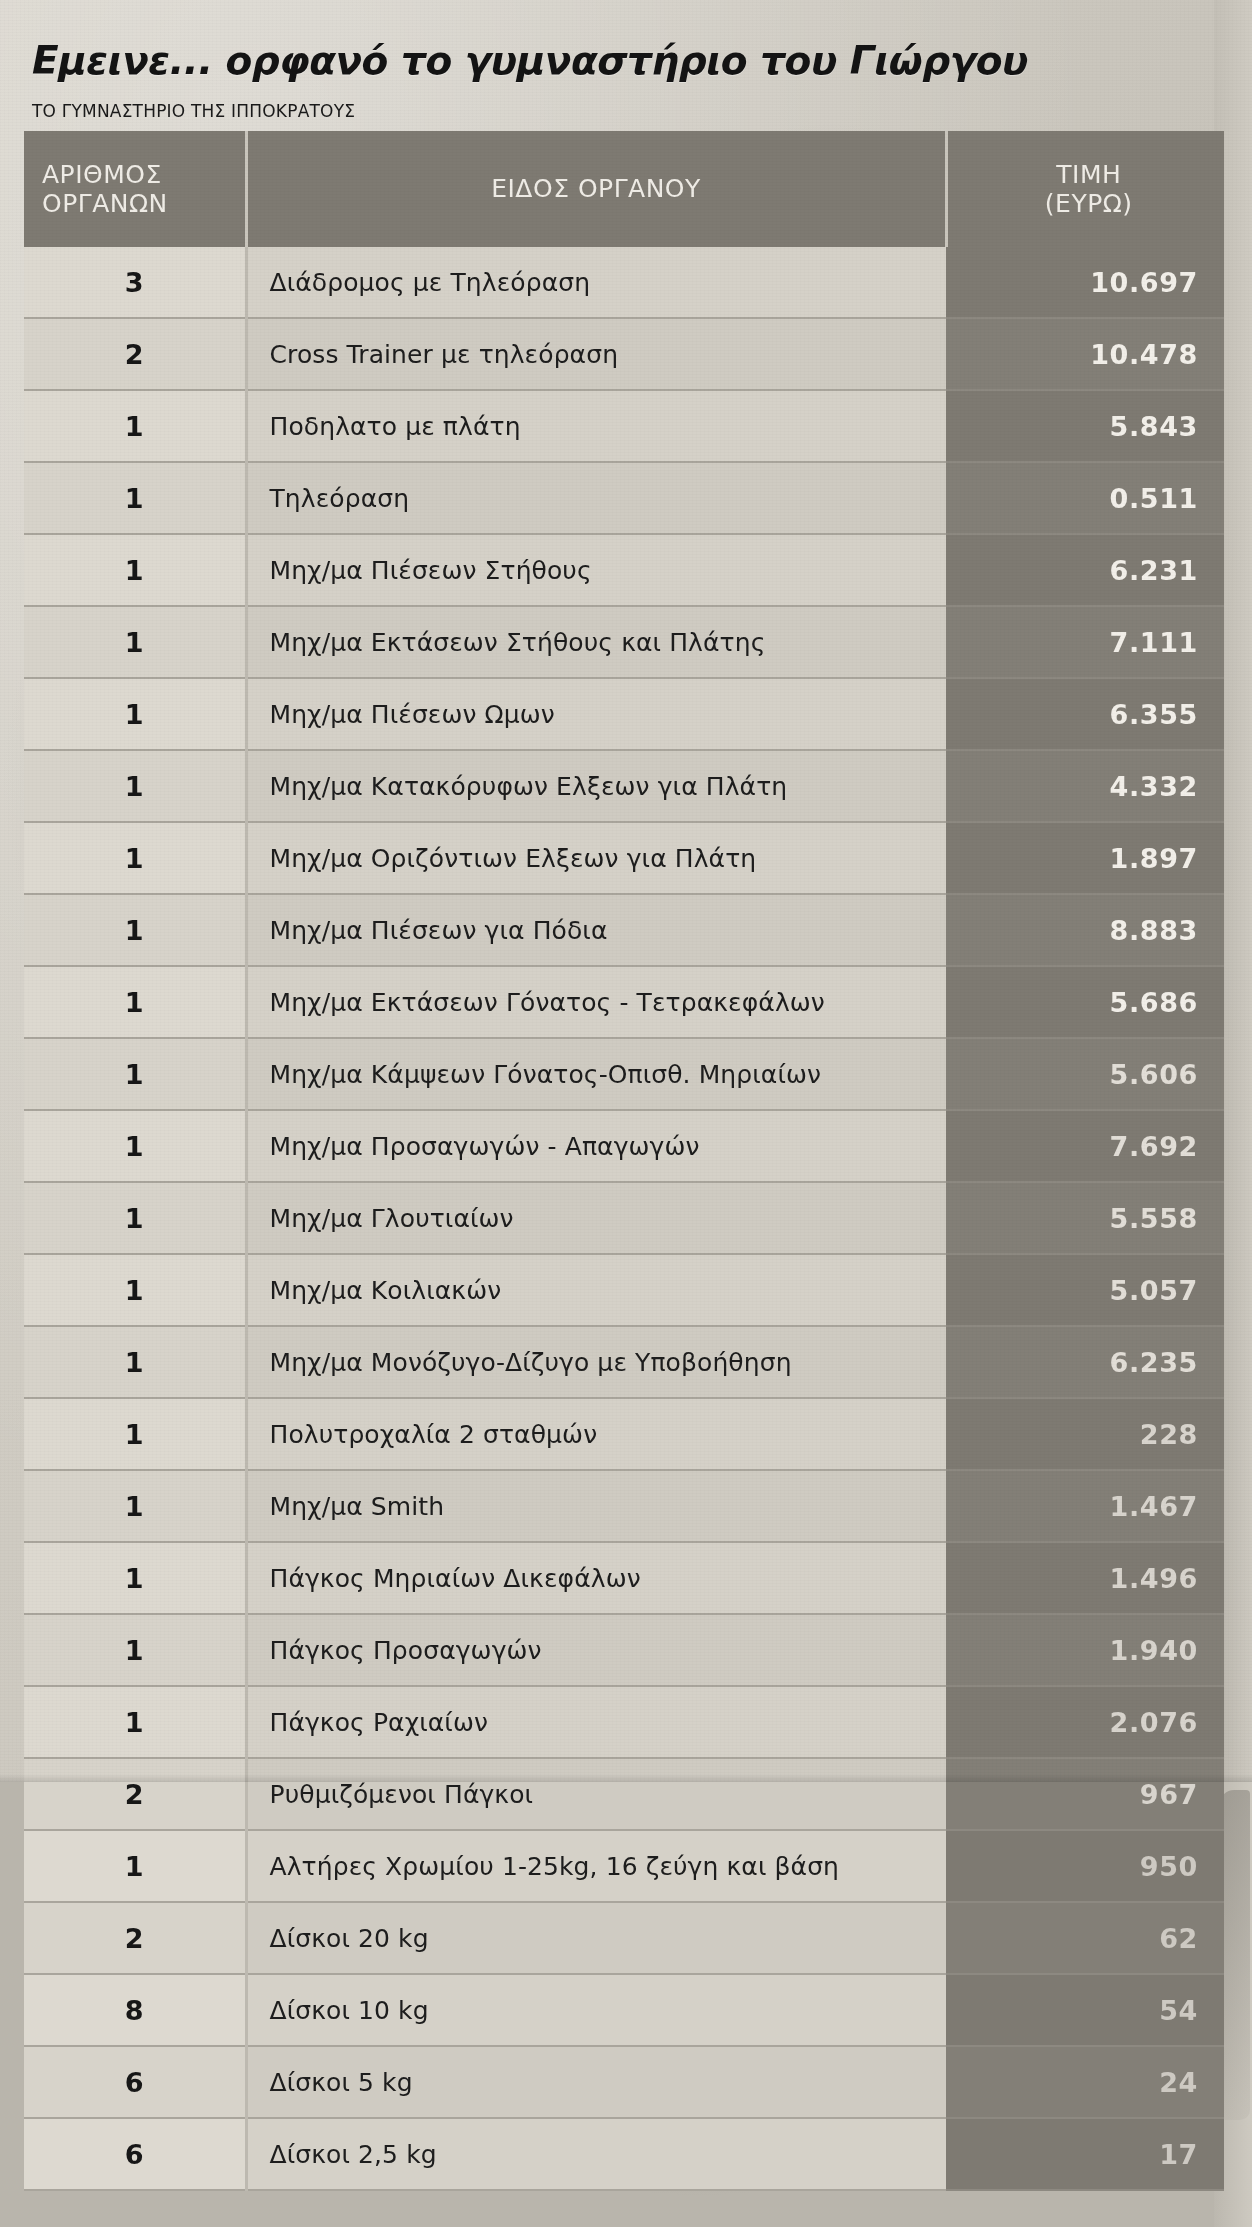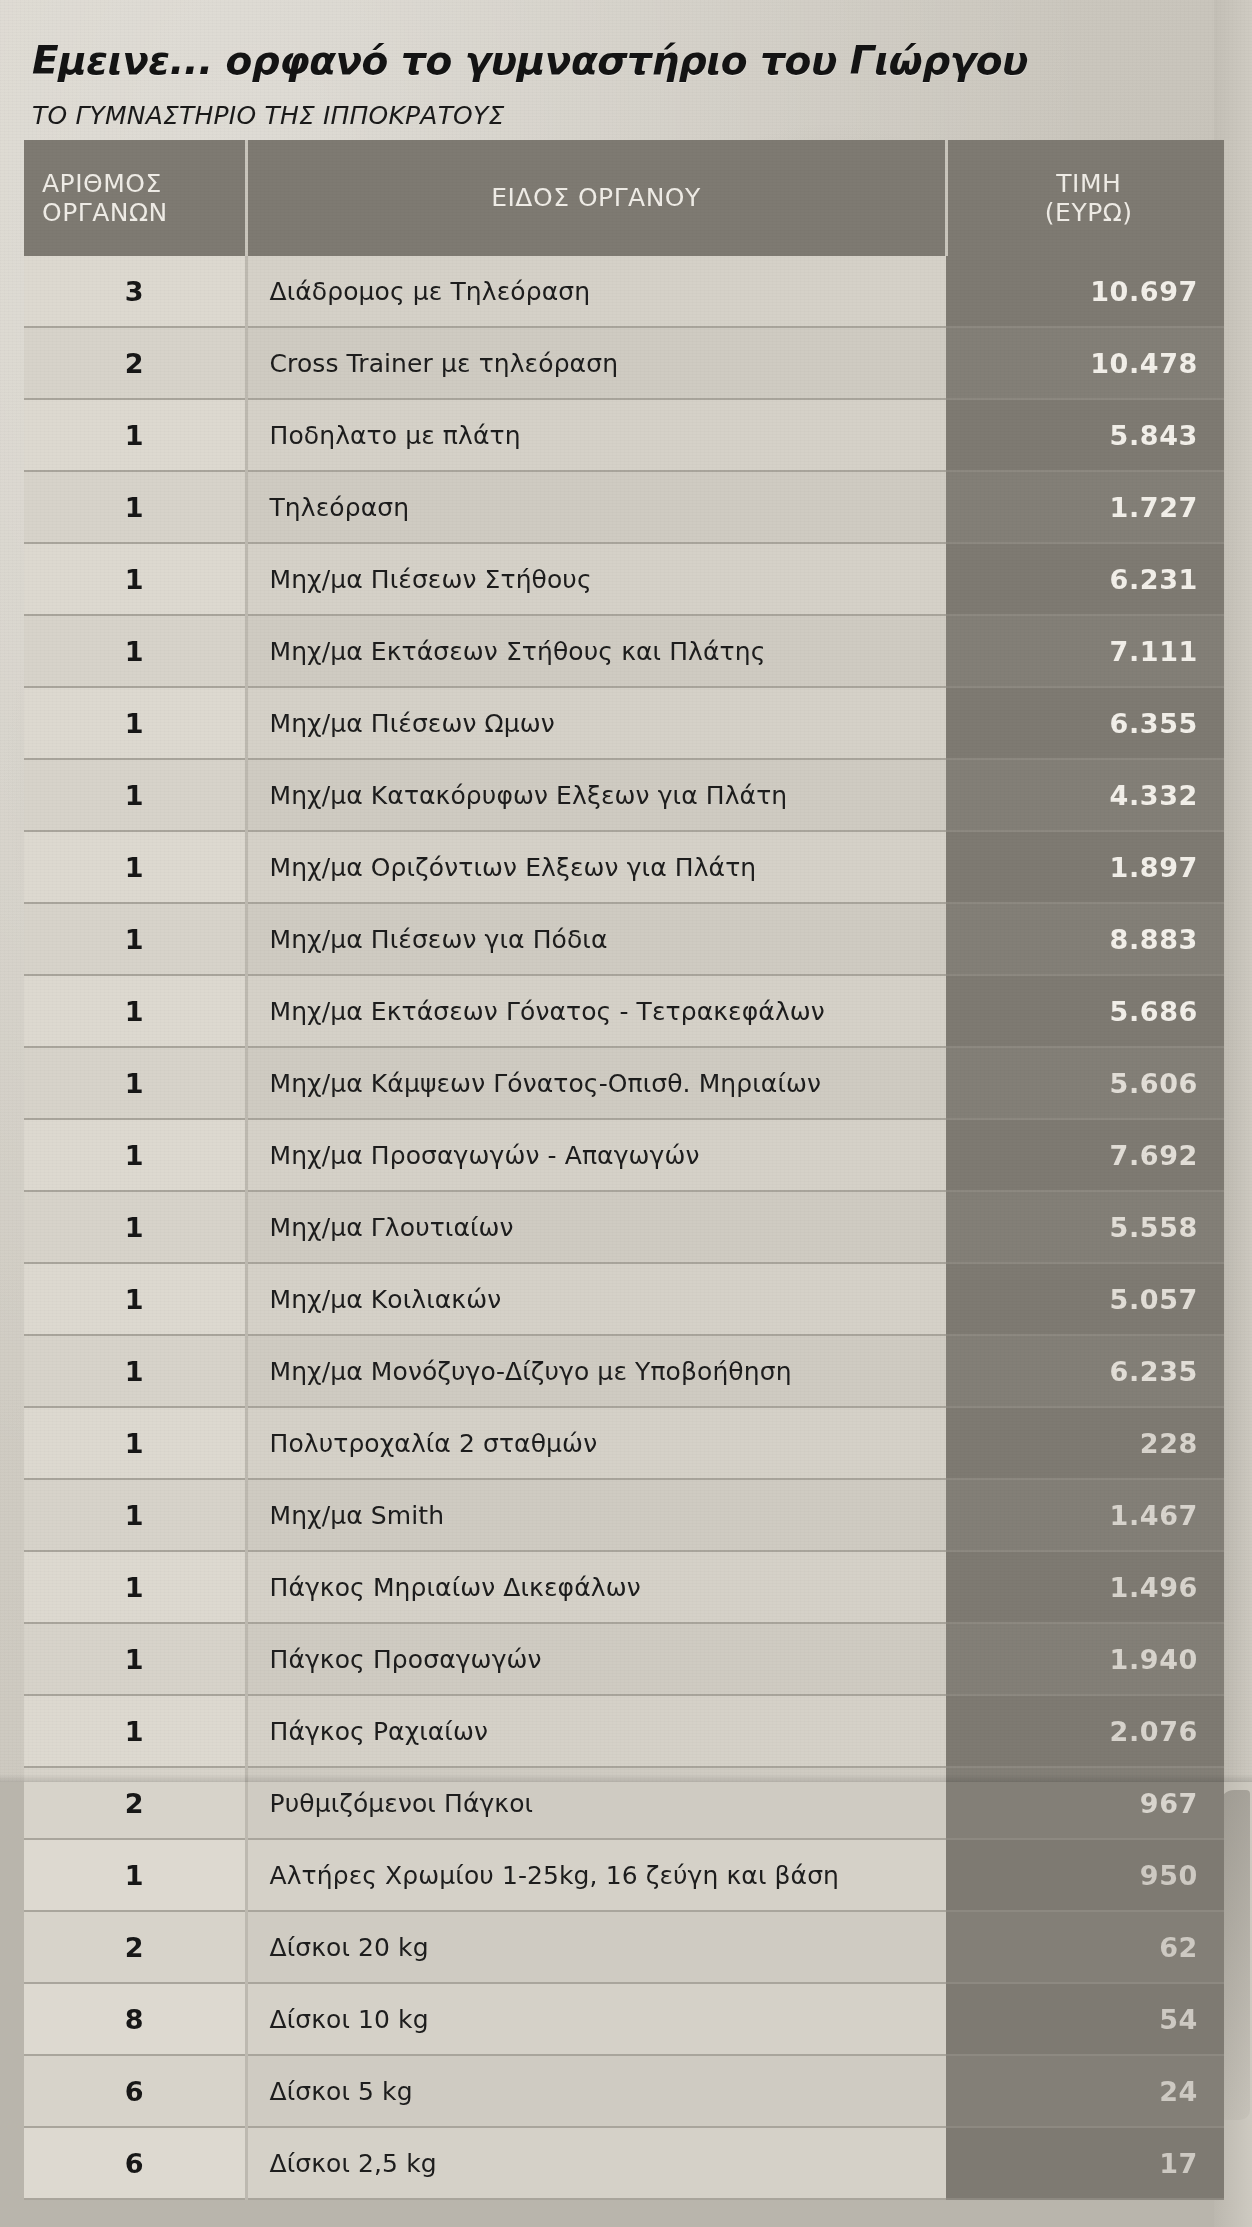--- a/index.html
+++ b/index.html
@@ -84,26 +84,25 @@
     font-size: 39px;
     letter-spacing: -0.5px;
     color: #141414;
     padding: 24px 0 4px 18px;
     text-shadow: 0 1px 0 rgba(255,255,255,0.35);
     white-space: nowrap;
   }
 
   .subhead {
     font-family: "DejaVu Sans", sans-serif;
-    font-size: 25px;
+    font-size: 17px;
     color: #1a1a1a;
     padding: 14px 0 10px 18px;
     letter-spacing: 0.2px;
     white-space: nowrap;
-    font-style: italic;
   }
 
   table.price-table {
     border-collapse: collapse;
     width: 1200px;
     margin-left: 10px;
     table-layout: fixed;
   }
 
   table.price-table col.c-qty { width: 222px; }
@@ -234,21 +233,21 @@
             <td class="price">10.478</td>
           </tr>
           <tr>
             <td class="qty">1</td>
             <td class="name">Ποδηλατο με πλάτη</td>
             <td class="price">5.843</td>
           </tr>
           <tr>
             <td class="qty">1</td>
             <td class="name">Τηλεόραση</td>
-            <td class="price">1.727</td>
+            <td class="price">0.511</td>
           </tr>
           <tr>
             <td class="qty">1</td>
             <td class="name">Μηχ/μα Πιέσεων Στήθους</td>
             <td class="price">6.231</td>
           </tr>
           <tr>
             <td class="qty">1</td>
             <td class="name">Μηχ/μα Εκτάσεων Στήθους και Πλάτης</td>
             <td class="price">7.111</td>

